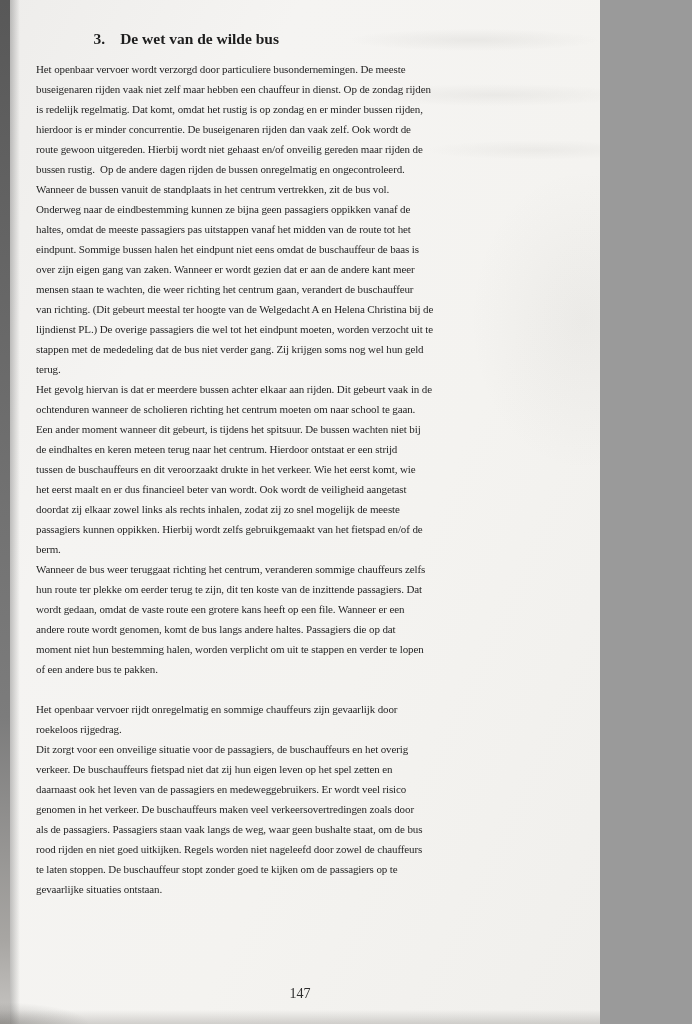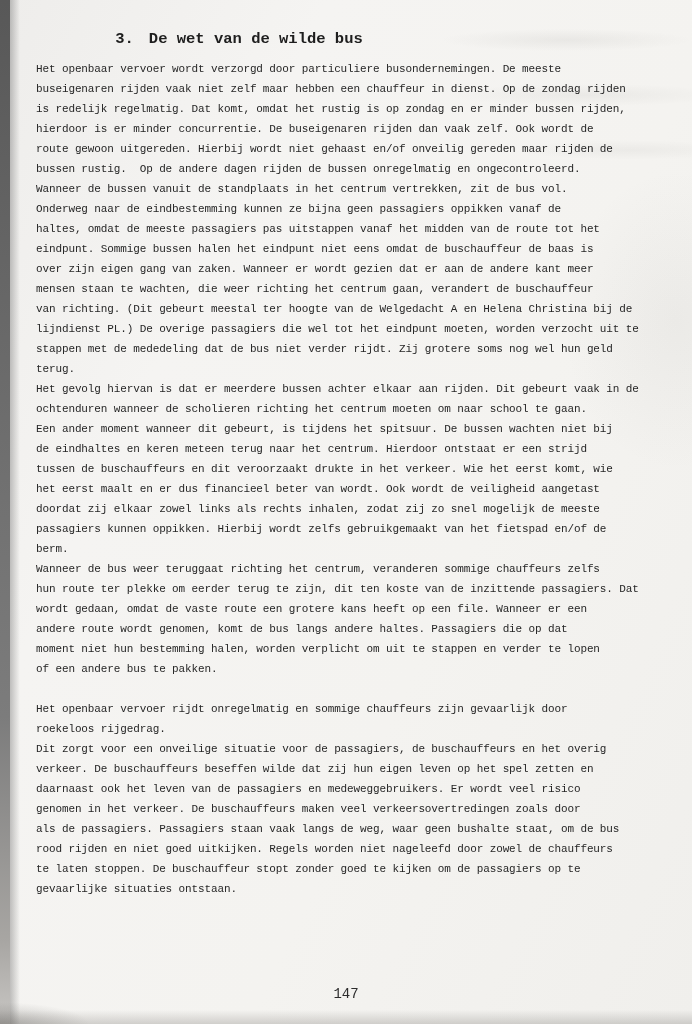--- a/index.html
+++ b/index.html
@@ -2,26 +2,26 @@
 <html><head>
 <meta charset="utf-8">
 <style>
   html, body {
     margin: 0;
     padding: 0;
     background: #9a9a9a;
   }
   .page {
     position: relative;
-    width: 692px;
+    width: 600px;
     height: 1024px;
     overflow: hidden;
     background:
       linear-gradient(115deg, #eeedeb 0%, #f5f4f2 28%, #f4f3f0 62%, #f0efec 100%);
-    font-family: Liberation Mono, monospace;
+    font-family: Liberation Serif, serif;
     color: #252525;
   }
   
   .edge-left {
     position: absolute;
     left: 0; top: 0; bottom: 0;
     width: 10px;
     background: linear-gradient(180deg, #585858 0%, #6a6a6a 35%, #7c7c7c 70%, #a8a6a3 92%, #c9c7c4 100%);
   }
   .edge-left-fade {
@@ -110,42 +110,42 @@
       <div class="line">route gewoon uitgereden. Hierbij wordt niet gehaast en/of onveilig gereden maar rijden de</div>
       <div class="line">bussen rustig.  Op de andere dagen rijden de bussen onregelmatig en ongecontroleerd.</div>
       <div class="line">Wanneer de bussen vanuit de standplaats in het centrum vertrekken, zit de bus vol.</div>
       <div class="line">Onderweg naar de eindbestemming kunnen ze bijna geen passagiers oppikken vanaf de</div>
       <div class="line">haltes, omdat de meeste passagiers pas uitstappen vanaf het midden van de route tot het</div>
       <div class="line">eindpunt. Sommige bussen halen het eindpunt niet eens omdat de buschauffeur de baas is</div>
       <div class="line">over zijn eigen gang van zaken. Wanneer er wordt gezien dat er aan de andere kant meer</div>
       <div class="line">mensen staan te wachten, die weer richting het centrum gaan, verandert de buschauffeur</div>
       <div class="line">van richting. (Dit gebeurt meestal ter hoogte van de Welgedacht A en Helena Christina bij de</div>
       <div class="line">lijndienst PL.) De overige passagiers die wel tot het eindpunt moeten, worden verzocht uit te</div>
-      <div class="line">stappen met de mededeling dat de bus niet verder rijdt. Zij grotere soms nog wel hun geld</div>
+      <div class="line">stappen met de mededeling dat de bus niet verder gang. Zij krijgen soms nog wel hun geld</div>
       <div class="line">terug.</div>
       <div class="line">Het gevolg hiervan is dat er meerdere bussen achter elkaar aan rijden. Dit gebeurt vaak in de</div>
       <div class="line">ochtenduren wanneer de scholieren richting het centrum moeten om naar school te gaan.</div>
       <div class="line">Een ander moment wanneer dit gebeurt, is tijdens het spitsuur. De bussen wachten niet bij</div>
       <div class="line">de eindhaltes en keren meteen terug naar het centrum. Hierdoor ontstaat er een strijd</div>
       <div class="line">tussen de buschauffeurs en dit veroorzaakt drukte in het verkeer. Wie het eerst komt, wie</div>
       <div class="line">het eerst maalt en er dus financieel beter van wordt. Ook wordt de veiligheid aangetast</div>
       <div class="line">doordat zij elkaar zowel links als rechts inhalen, zodat zij zo snel mogelijk de meeste</div>
       <div class="line">passagiers kunnen oppikken. Hierbij wordt zelfs gebruikgemaakt van het fietspad en/of de</div>
       <div class="line">berm.</div>
       <div class="line">Wanneer de bus weer teruggaat richting het centrum, veranderen sommige chauffeurs zelfs</div>
       <div class="line">hun route ter plekke om eerder terug te zijn, dit ten koste van de inzittende passagiers. Dat</div>
       <div class="line">wordt gedaan, omdat de vaste route een grotere kans heeft op een file. Wanneer er een</div>
       <div class="line">andere route wordt genomen, komt de bus langs andere haltes. Passagiers die op dat</div>
       <div class="line">moment niet hun bestemming halen, worden verplicht om uit te stappen en verder te lopen</div>
       <div class="line">of een andere bus te pakken.</div>
       <div class="line"></div>
       <div class="line">Het openbaar vervoer rijdt onregelmatig en sommige chauffeurs zijn gevaarlijk door</div>
       <div class="line">roekeloos rijgedrag.</div>
       <div class="line">Dit zorgt voor een onveilige situatie voor de passagiers, de buschauffeurs en het overig</div>
-      <div class="line">verkeer. De buschauffeurs beseffen wilde dat zij hun eigen leven op het spel zetten en</div>
+      <div class="line">verkeer. De buschauffeurs fietspad niet dat zij hun eigen leven op het spel zetten en</div>
       <div class="line">daarnaast ook het leven van de passagiers en medeweggebruikers. Er wordt veel risico</div>
       <div class="line">genomen in het verkeer. De buschauffeurs maken veel verkeersovertredingen zoals door</div>
       <div class="line">als de passagiers. Passagiers staan vaak langs de weg, waar geen bushalte staat, om de bus</div>
       <div class="line">rood rijden en niet goed uitkijken. Regels worden niet nageleefd door zowel de chauffeurs</div>
       <div class="line">te laten stoppen. De buschauffeur stopt zonder goed te kijken om de passagiers op te</div>
       <div class="line">gevaarlijke situaties ontstaan.</div>
     </div>
 
   <div class="page-number">147</div>
 

